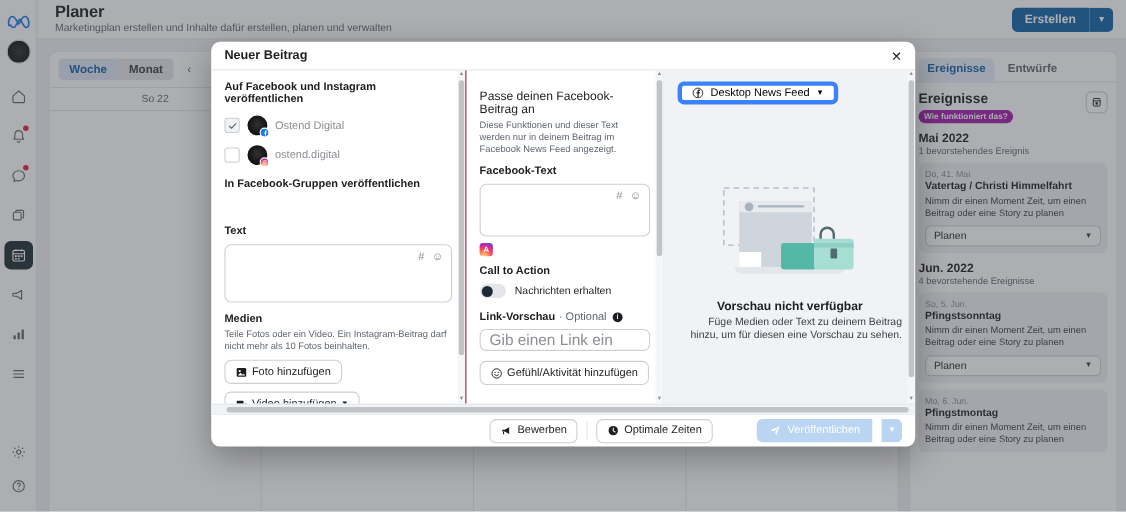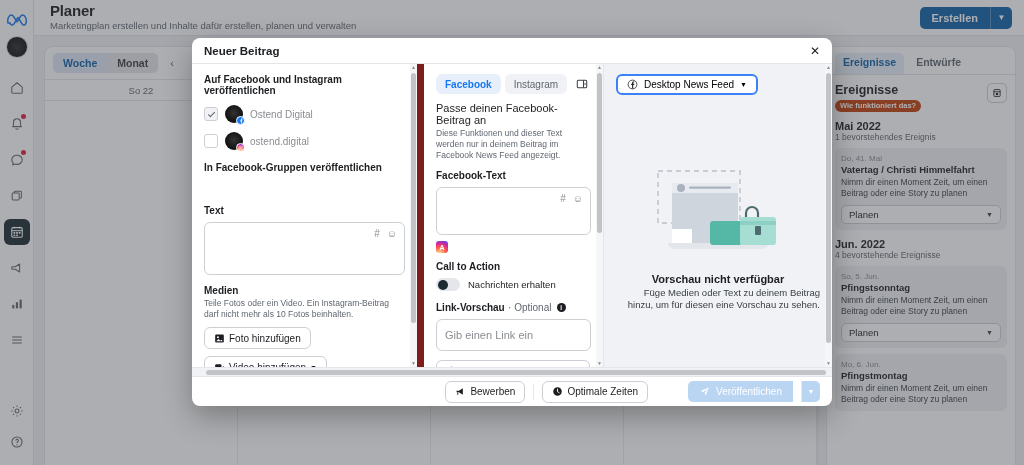--- a/index.html
+++ b/index.html
@@ -103,21 +103,21 @@
   .events-tabs { display:flex; gap:4px; padding: 6px 8px 0 8px; border-bottom:1px solid #e4e6eb; }
   .events-tabs button {
     border:none; background:transparent; font-size:10.5px; color:#606770;
     padding: 3px 8px 6px 8px; border-radius:5px 5px 0 0; font-weight:600;
   }
   .events-tabs button.sel { color:#1162a8; background:#e7f0fa; }
   .events-body { flex:1 1 auto; padding: 8px; overflow:hidden; }
   .events-head { display:flex; align-items:flex-start; }
   .events-title { font-size:12.5px; font-weight:700; }
   .events-badge {
-    display:inline-block; background:#c2410c; color:#fff; font-size:7.5px;
+    display:inline-block; background:#a21caf; color:#fff; font-size:7.5px;
     padding: 1.5px 5px; border-radius:8px; margin-top:2px; font-weight:600;
   }
   .events-icon-btn {
     margin-left:auto; width:20px; height:20px; border:1px solid #ccd0d5; border-radius:5px;
     background:#fff; display:flex; align-items:center; justify-content:center; color:#1c1e21;
   }
   .month-title { font-size:11px; font-weight:700; margin-top:8px; }
   .month-sub { font-size:8.5px; color:#606770; }
   .event-card { background:#f0f2f5; border-radius:6px; padding:6px; margin-top:6px; }
   .event-date { font-size:8px; color:#8a8d91; }
@@ -141,21 +141,21 @@
   .modal-head {
     height: 26px; flex:0 0 26px; display:flex; align-items:center; padding: 0 12px;
     border-bottom:1px solid #e4e6eb;
   }
   .modal-title { font-size:11.5px; font-weight:700; }
   .modal-close { margin-left:auto; background:none; border:none; color:#1c1e21; font-size:12px; line-height:1; }
 
   .modal-body { flex:1 1 auto; display:flex; min-height:0; }
 
   .pane { overflow:hidden; position:relative; }
-  .pane-left { width: 232px; flex: 0 0 232px; padding: 10px 12px; border-right:7px solid #7f1d1d; }
+  .pane-left { width: 232px; flex: 0 0 232px; padding: 10px 12px; border-right:1px solid #7f1d1d; }
   .pane-mid  { width: 180px; flex: 0 0 180px; padding: 10px 12px; border-right:1px solid #e4e6eb; }
   .pane-right{ flex:1 1 auto; background:#f0f2f5; padding: 10px 12px; }
 
   .lbl { font-size:10px; font-weight:700; color:#1c1e21; }
   .lbl-opt { font-weight:400; color:#606770; }
   .sublabel { font-size:8.5px; color:#606770; line-height:11px; margin-top:2px; }
 
   .acct-row { display:flex; align-items:center; gap:7px; margin-top:9px; }
   .cbox { width:14px; height:14px; border:1px solid #ccd0d5; border-radius:3px; background:#fff;
           display:flex; align-items:center; justify-content:center; font-size:9px; color:#65676b; }
@@ -193,37 +193,37 @@
   .layout-icon-btn { margin-left:auto; width:18px; height:18px; border:none; background:none; color:#3b4046; display:flex; align-items:center; justify-content:center; }
 
   .mid-h { font-size:11px; font-weight:400; margin-top:8px; }
 
   .toggle-row { display:flex; align-items:center; gap:8px; margin-top:6px; }
   .toggle { width:24px; height:13px; border-radius:7px; background:#e4e6eb; position:relative; }
   .toggle .knob { position:absolute; left:1.5px; top:1.5px; width:10px; height:10px; border-radius:50%; background:#1c2b33; }
   .toggle-lbl { font-size:9.5px; }
 
   .input-line {
-    border:1px solid #ccd0d5; border-radius:6px; height:32px; display:flex; align-items:center;
-    padding: 0 8px; font-size:11px; color:#8a8d91; margin-top:5px; background:#fff;
+    border:1px solid #ccd0d5; border-radius:6px; height:20px; display:flex; align-items:center;
+    padding: 0 8px; font-size:14px; color:#8a8d91; margin-top:5px; background:#fff;
   }
   .info-dot {
     display:inline-flex; align-items:center; justify-content:center;
     width:9px; height:9px; border-radius:50%; background:#1c1e21; color:#fff;
     font-size:6.5px; font-weight:700; vertical-align:1px; margin-left:2px;
   }
   .ig-icon {
     width:12px; height:12px; border-radius:3px; margin-top:6px;
     background: radial-gradient(circle at 30% 110%, #fdf497 0%, #fd5949 45%, #d6249f 70%, #285AEB 100%);
     display:flex; align-items:center; justify-content:center; color:#fff; font-size:7px; font-weight:700;
   }
 
   
   .preview-select {
-    background:#fff; border:2px solid #3b82f6; border-radius:6px; height:21px;
+    background:#fff; border:4px solid #3b82f6; border-radius:6px; height:21px;
     display:inline-flex; align-items:center; gap:6px; padding:0 9px; font-size:10px;
   }
   .preview-mid { display:flex; flex-direction:column; align-items:center; justify-content:center; height:268px; }
   .empty-title { font-size:11px; font-weight:700; margin-top:6px; }
   .empty-desc { font-size:9.5px; color:#3b4046; text-align:right; line-height:12px; margin-top:2px; max-width:215px; }
 
   
   .vscroll { position:absolute; top:0; right:0; width:7px; height:100%; background:#f5f6f7; }
   .vscroll .thumb { position:absolute; left:1px; width:5px; background:#c1c3c7; border-radius:3px; }
   .vscroll .arrow { position:absolute; left:0; width:7px; height:7px; color:#8a8d91; font-size:5px; text-align:center; line-height:7px; }
@@ -511,31 +511,20 @@
       </div>
 
       <div class="vscroll">
         <div class="arrow" style="top:0">▲</div>
         <div class="thumb" style="top:9px; height:250px;"></div>
         <div class="arrow" style="bottom:0">▼</div>
       </div>
     </div>
 
     <div class="pane pane-mid">
-      <div class="tabs-row">
-        <button class="tab-pill">Facebook</button>
-        <button class="tab-pill inactive">Instagram</button>
-        <button class="layout-icon-btn">
-          <svg width="12" height="12" viewBox="0 0 14 14">
-              <rect x="1.5" y="2.5" width="11" height="9" rx="1.2" fill="none" stroke="currentColor" stroke-width="1.2"></rect>
-              <path d="M8.8 2.5v9" stroke="currentColor" stroke-width="1.2"></path>
-              <circle cx="10.6" cy="7" r=".9" fill="currentColor"></circle>
-            </svg>
-        </button>
-      </div>
 
       <div class="mid-h">Passe deinen Facebook-Beitrag an</div>
       <div class="sublabel">Diese Funktionen und dieser Text werden nur in deinem Beitrag im Facebook News Feed angezeigt.</div>
 
       <div class="lbl" style="margin-top:9px">Facebook-Text</div>
       <div class="field-box textarea-sm">
         <div class="tools">
           <span>#</span>
           <span>☺</span>
         </div>

